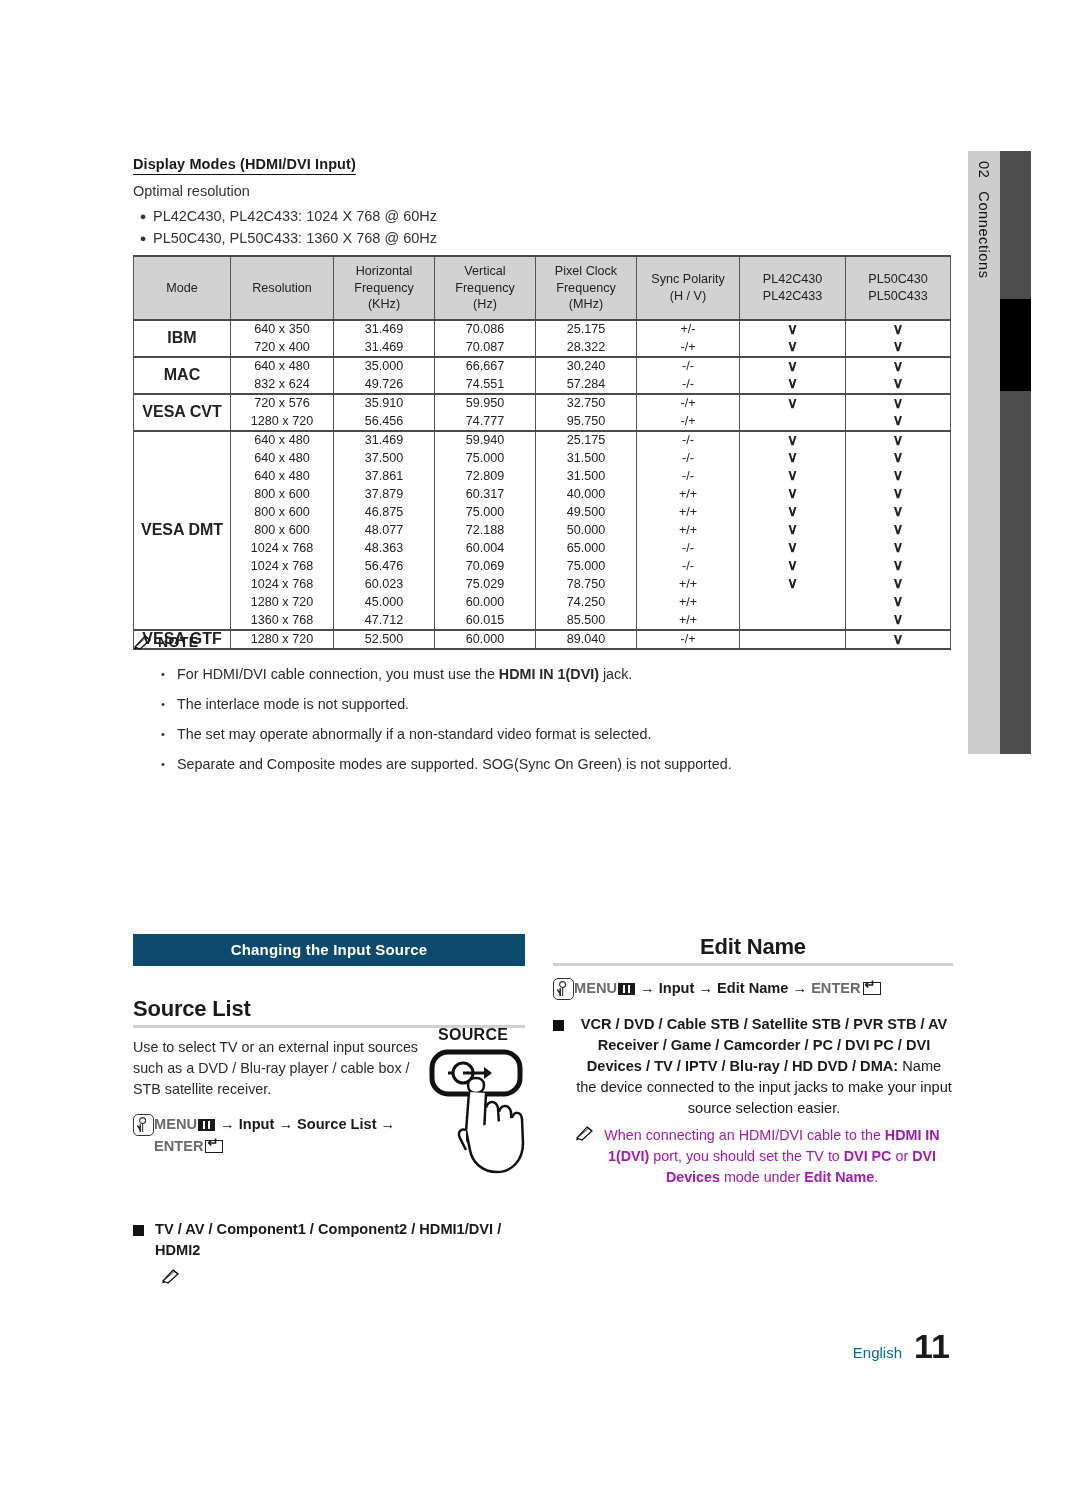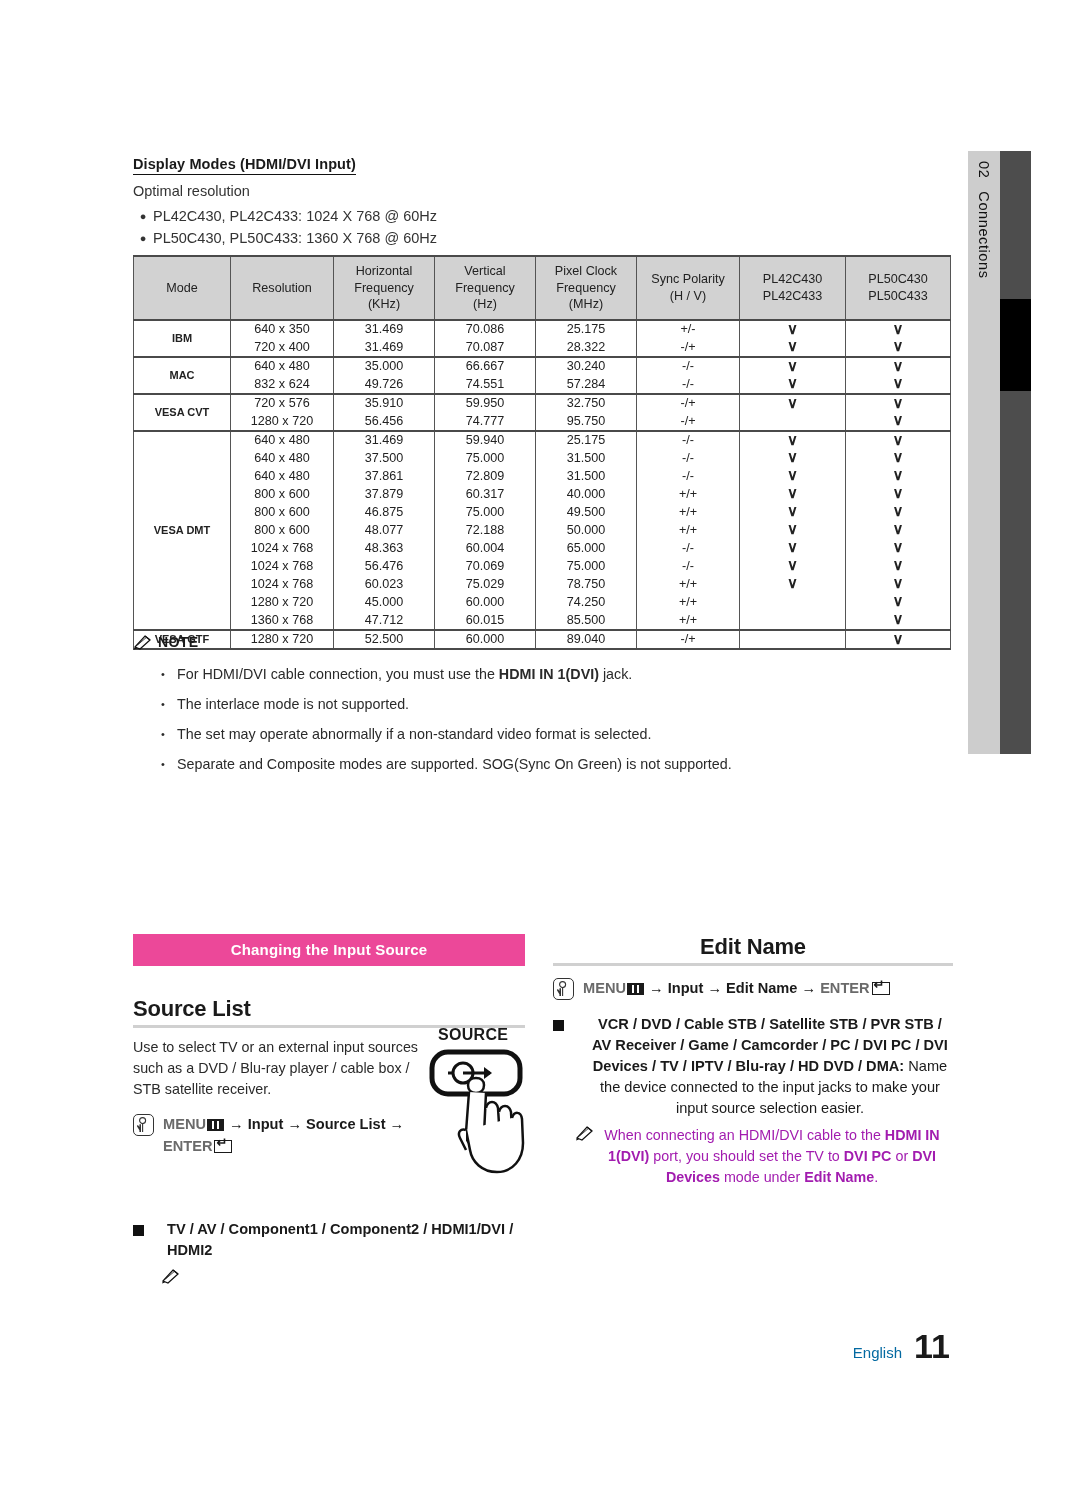--- a/index.html
+++ b/index.html
@@ -72,21 +72,21 @@
   }
   table.modes thead th {
     background: #d2d2d2;
     border-top: 2.2px solid #4a4a4a;
     border-bottom: 2.2px solid #4a4a4a;
     padding: 6px 2px;
     vertical-align: middle;
     height: 56px;
   }
   table.modes td.first-col,
-  table.modes td.mode-cell { font-weight: bold; font-size: 11px; }
+  table.modes td.mode-cell { font-weight: bold; font-size: 16px; }
   table.modes tbody td { height: 18px; vertical-align: middle; }
   tr.grp-start > td { border-top: 2.2px solid #4a4a4a; }
   tbody tr:last-child > td { border-bottom: 2.2px solid #4a4a4a; }
   .chk { font-size: 15px; font-weight: bold; line-height: 1; }
   
   col.c-mode { width: 97px; }
   col.c-res  { width: 103px; }
   col.c-hf   { width: 101px; }
   col.c-vf   { width: 101px; }
   col.c-pc   { width: 101px; }
@@ -107,35 +107,35 @@
     padding-left: 28px;
   }
   .note-bullet { width: 16px; font-size: 11px; line-height: 30px; }
   .pencil { display: inline-block; width: 19px; height: 16px; }
 
   
   .col-left  { position: absolute; left: 133px; top: 934px; width: 392px; }
   .col-right { position: absolute; left: 553px; top: 934px; width: 400px; text-align: center; }
 
   .bar-title {
-    background: #ec4899; color: #ffffff;
+    background: #0c4a6e; color: #ffffff;
     font-size: 15px; font-weight: bold;
     text-align: center; padding: 7px 0 8px 0;
     letter-spacing: .2px;
   }
   .h2 {
     font-size: 22px; font-weight: bold; letter-spacing: -.2px;
     padding-bottom: 3px;
   }
   .h2-rule { border-bottom: 3px solid #d0d0d0; }
 
   .para { font-size: 14.3px; line-height: 21px; color: #2a2a2a; }
 
   .menu-line {
-    display: flex; align-items: flex-start; gap: 9px;
+    display: flex; align-items: flex-start; 
     font-size: 14.6px; line-height: 22px; font-weight: bold;
   }
   .hand-ico {
     flex: 0 0 auto; width: 21px; height: 22px;
     border: 1.4px solid #333; border-radius: 5px;
     position: relative; margin-top: 1px;
   }
   .menu-glyph {
     display: inline-block; width: 17px; height: 12px;
     background: #1a1a1a; position: relative; top: 2px;
@@ -150,21 +150,21 @@
   .enter-glyph {
     display: inline-block; width: 18px; height: 13px;
     border: 1.8px solid #1a1a1a; position: relative; top: 2px; margin-left: 2px;
   }
   .enter-glyph::after {
     content: "\21B5"; position: absolute; left: 1px; top: -5px;
     font-size: 13px; color: #1a1a1a; line-height: 13px;
   }
   .grey { color: #6a6a6a; }
 
-  .sq-item { display: flex; align-items: flex-start; gap: 23px; }
+  .sq-item { display: flex; align-items: flex-start; gap: 11px; }
   .sq {
     flex: 0 0 auto; width: 11px; height: 11px; background: #111;
     margin-top: 6px;
   }
   .sq-text { font-size: 14.6px; line-height: 21px; font-weight: bold; }
   .sq-text .norm { font-weight: normal; }
 
   .subnote { display: flex; align-items: flex-start; gap: 8px; margin-top: 4px; }
   .subnote-text { font-size: 14.3px; line-height: 21px; color: #a21caf; }
 

